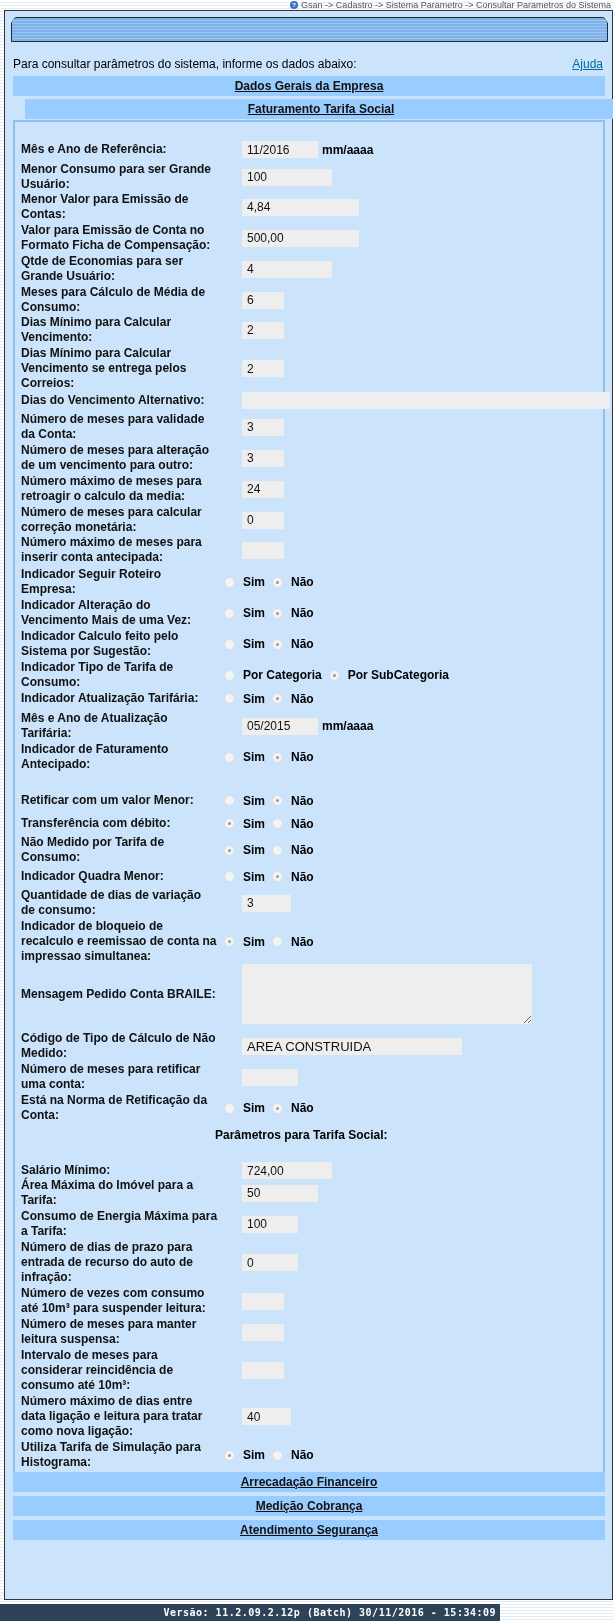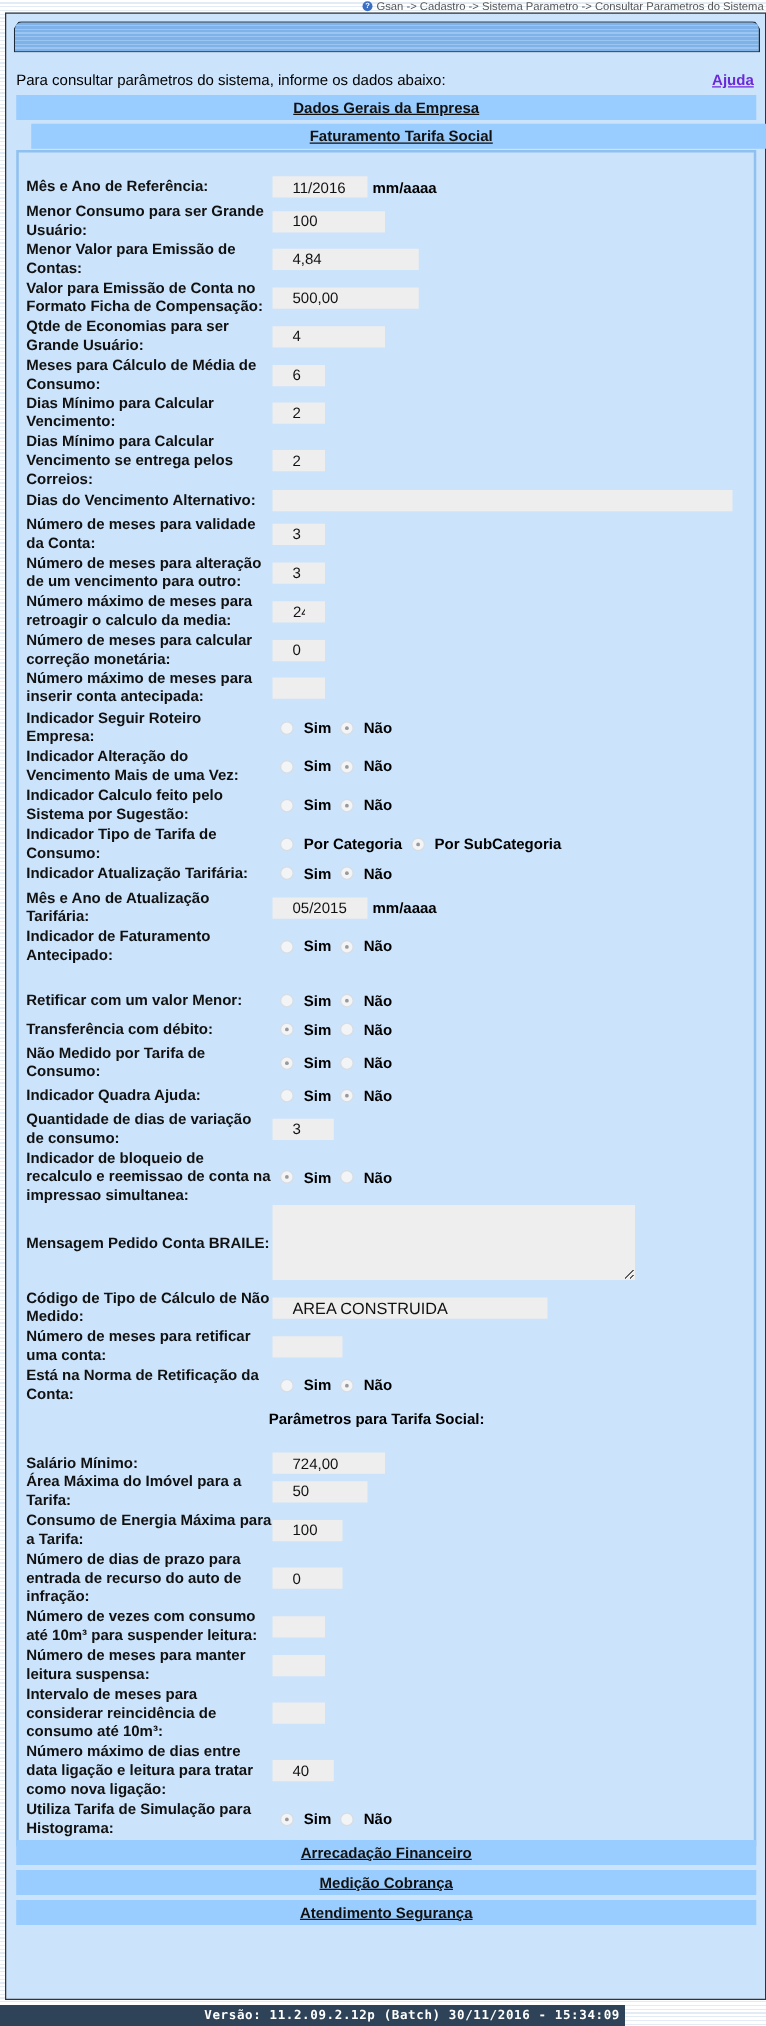--- a/index.html
+++ b/index.html
@@ -32,38 +32,38 @@
     clip-path: polygon(4px 0, calc(100% - 4px) 0, 100% 6px, 100% 100%, 0 100%, 0 6px);
   }
   .title-bar .title {
     position: absolute; left: 13px; top: 8px;
     font-size: 17px; letter-spacing: 2px; color: #111; margin-top: 14px;
   }
   .intro {
     position: absolute; left: 8px; top: 46px; width: 590px;
     display: flex; justify-content: space-between; font-size: 12px;
   }
-  .intro a { color: #6d28d9; font-weight: bold; text-decoration: underline; }
+  .intro a { color: #0369a1; font-weight: normal; text-decoration: underline; }
   .section-head {
     position: absolute; left: 8px; width: 592px; height: 20px;
     background: #99ccff; text-align: center; line-height: 20px;
     font-weight: bold; font-size: 12px;
   }
   .section-head span { text-decoration: underline; color: #111; cursor: pointer; }
   .panel {
     position: absolute; left: 8px; top: 109px; width: 592px; height: 1357px;
     border: 2px solid #8ec0f0; background: #cbe3fb;
   }
   .row { position: absolute; left: 6px; display: flex; align-items: center; }
   .lbl {
     width: 197px; font-weight: bold; font-size: 12px; line-height: 15px; color: #111;
   }
   .field {
     height: 17px; background: #eeeeee; border: none; font-size: 12px;
-    font-family: "Liberation Sans", sans-serif; padding: 1px 16px; color: #111;
+    font-family: "Liberation Sans", sans-serif; padding: 1px 5px; color: #111; margin-left: 24px;
   }
   .unit { margin-left: 4px; font-weight: bold; font-size: 12px; }
   .radios { display: flex; align-items: center; margin-left: 6px; font-weight: bold; font-size: 12px; }
   .radio {
     width: 11px; height: 11px; border-radius: 50%; border: 1px solid #d6dde5;
     background: #f2f4f6; display: inline-block; position: relative; margin: 0 8px 0 0;
   }
   .radio.on::after {
     content: ""; position: absolute; left: 3px; top: 3px; width: 3px; height: 3px; border-radius: 50%; background: #999;
   }
@@ -238,21 +238,21 @@
     <div class="row" style="top:713px;">
       <div class="lbl">Não Medido por Tarifa de Consumo:</div>
       <div class="radios">
         <span class="radio on"></span>
           <span class="opt">Sim</span>
         <span class="radio"></span>
           <span class="opt">Não</span>
       </div>
     </div>
     <div class="row" style="top:747px;">
-      <div class="lbl">Indicador Quadra Ajuda:</div>
+      <div class="lbl">Indicador Quadra Menor:</div>
       <div class="radios">
         <span class="radio"></span>
           <span class="opt">Sim</span>
         <span class="radio on"></span>
           <span class="opt">Não</span>
       </div>
     </div>
     <div class="row" style="top:766px;">
       <div class="lbl">Quantidade de dias de variação de consumo:</div>
       <input class="field" style="width: 49px;" value="3">

